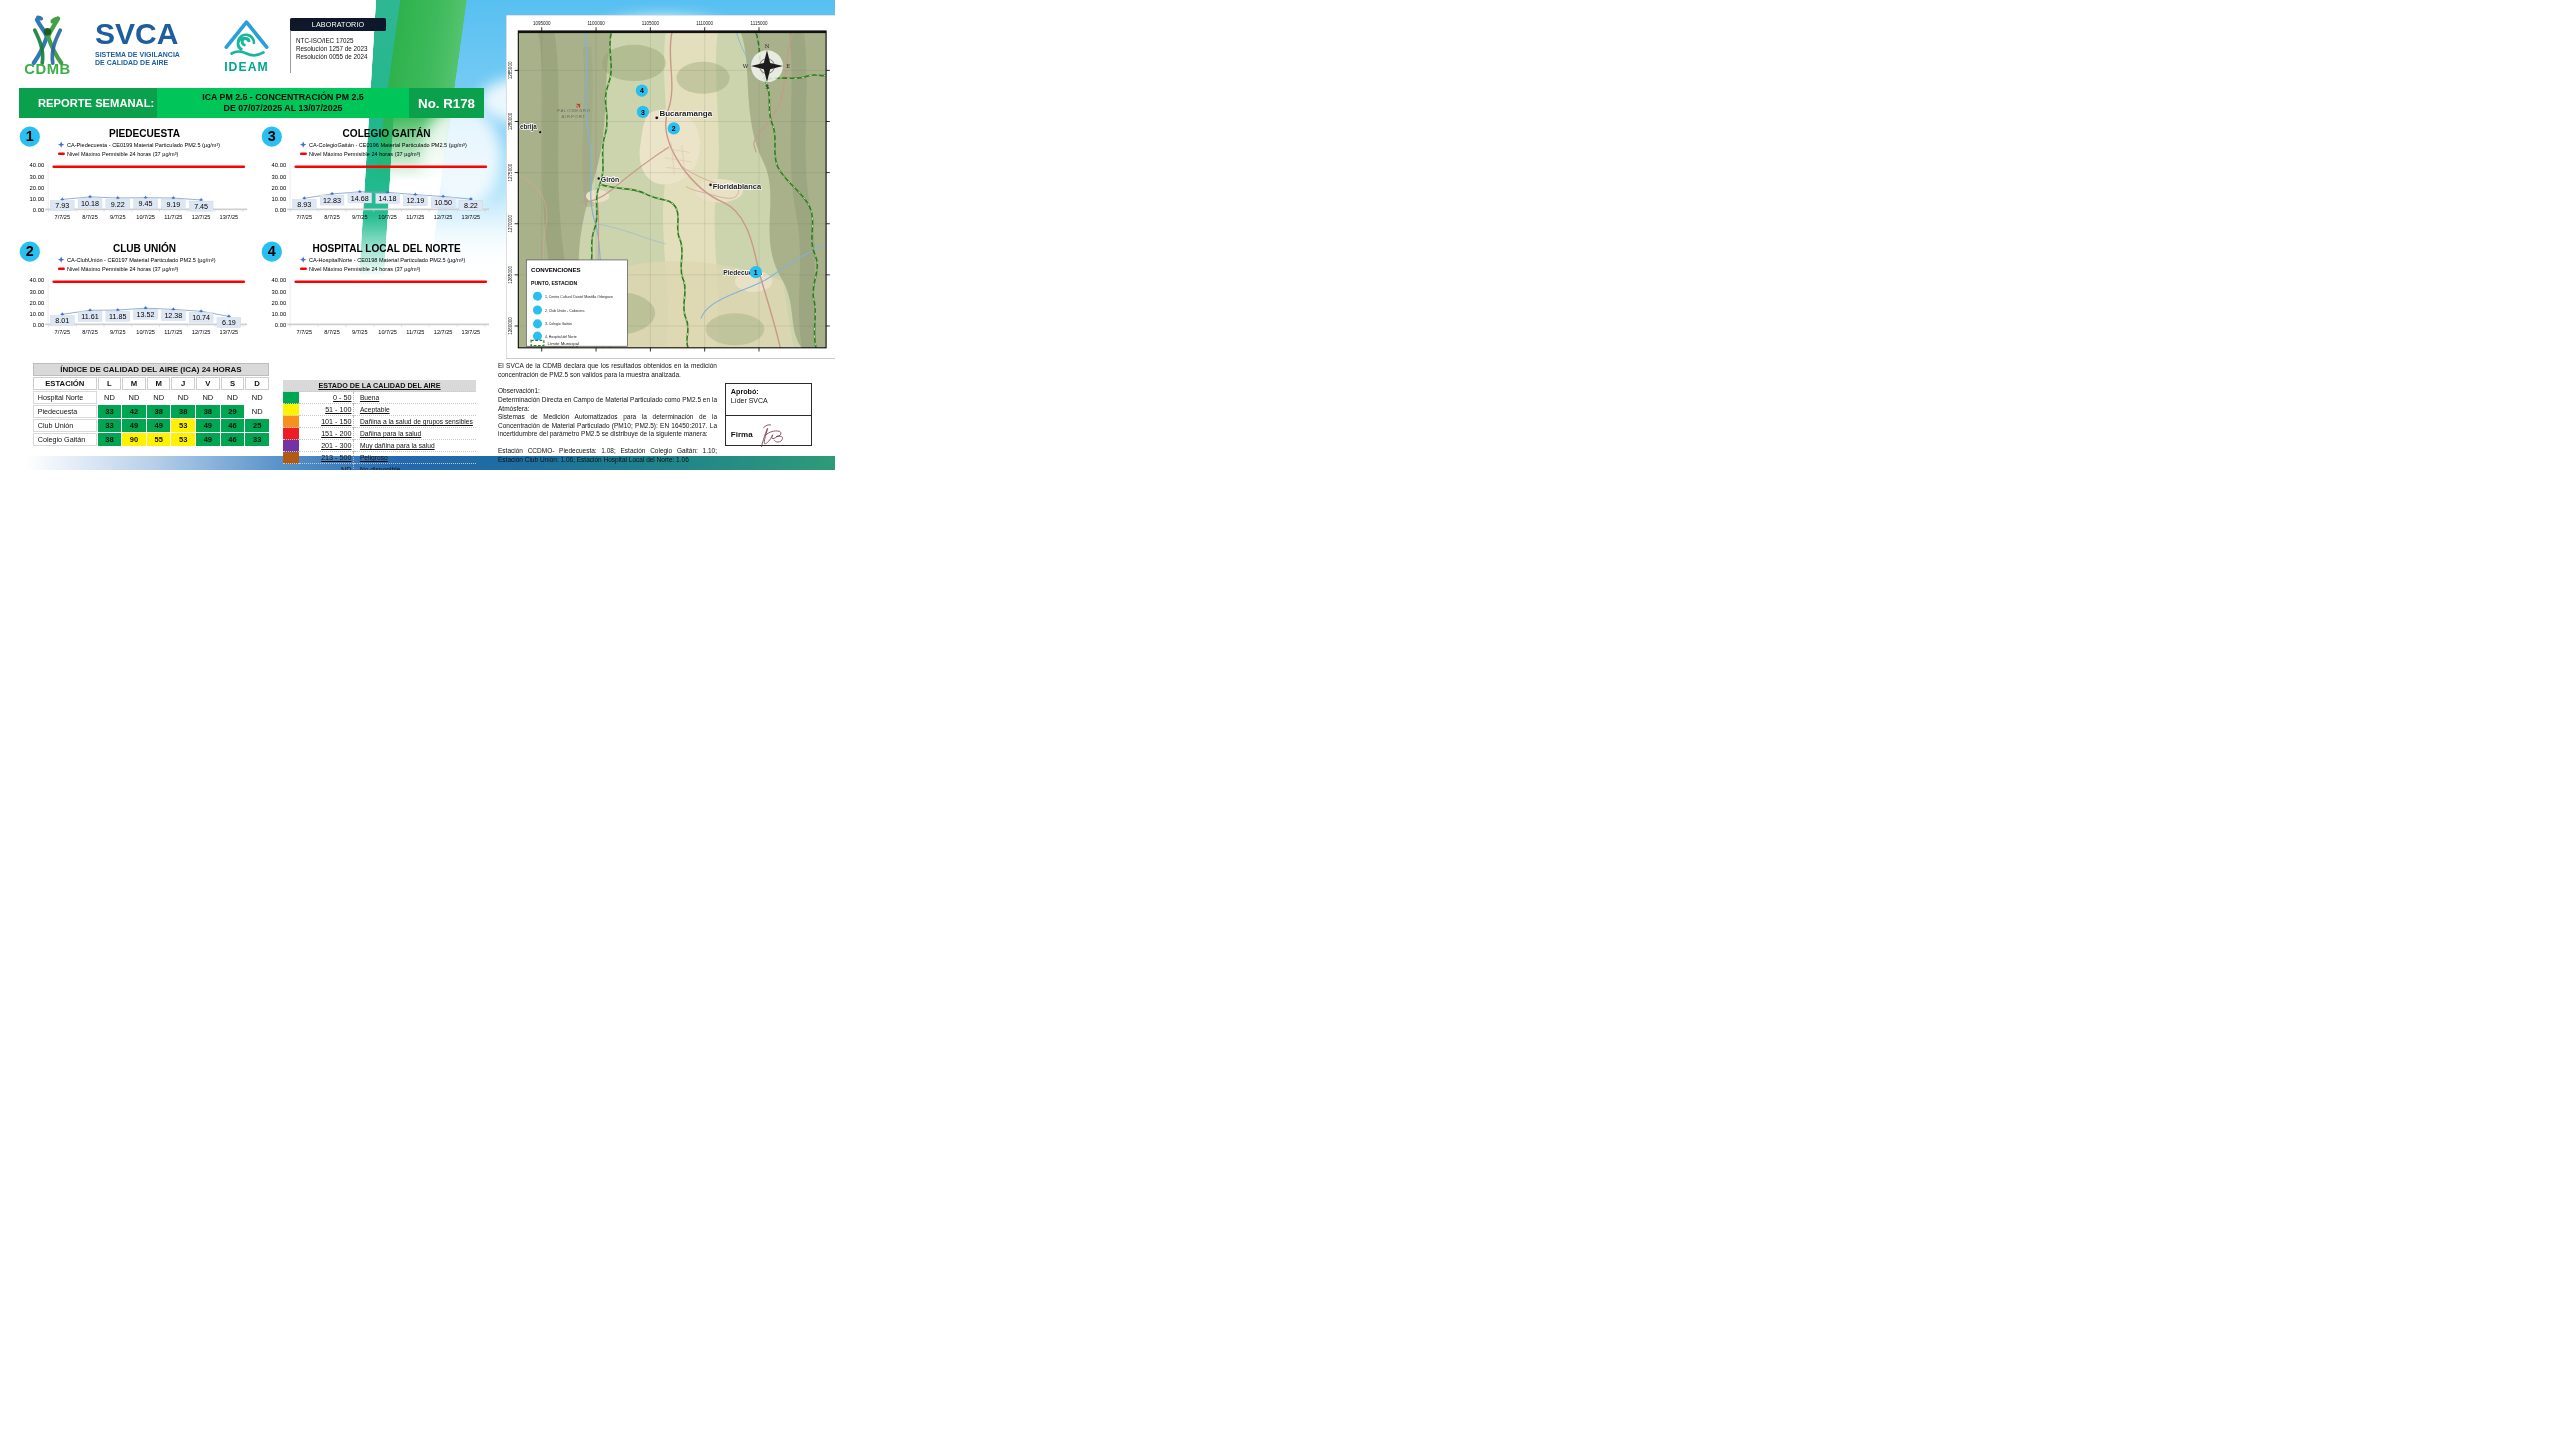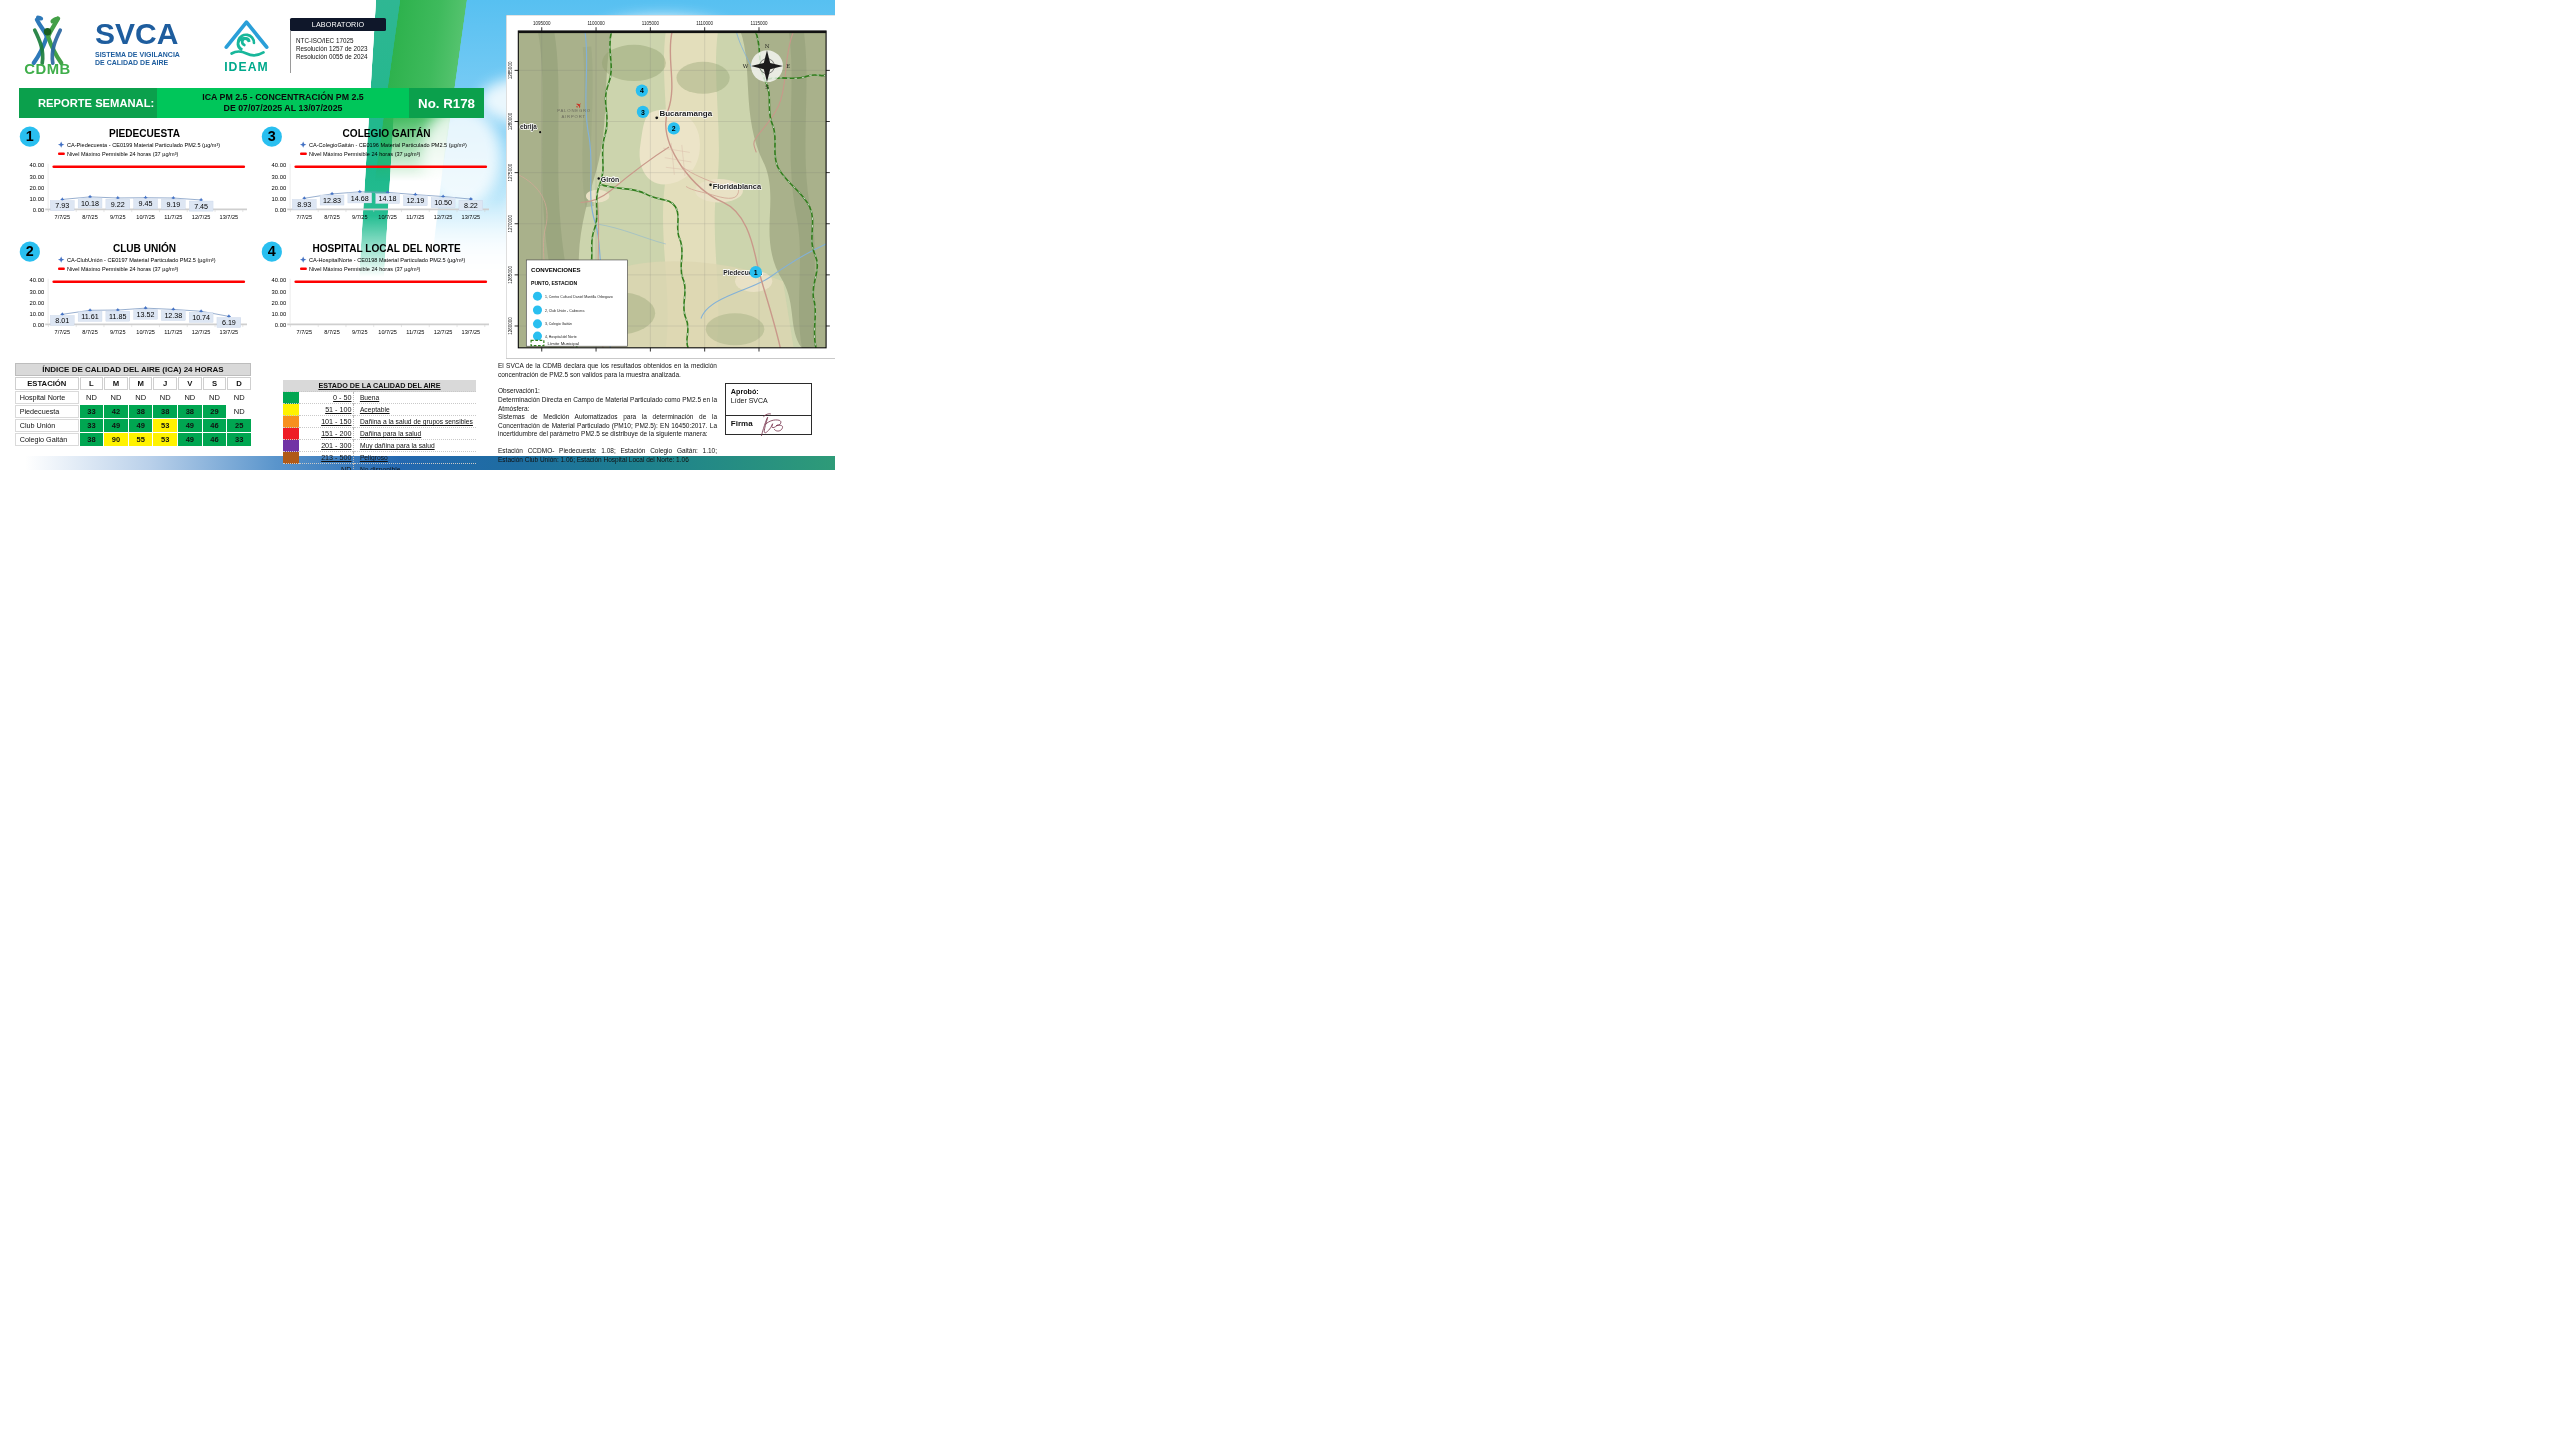--- a/index.html
+++ b/index.html
@@ -42,21 +42,21 @@
             text-align:center;line-height:1.3;flex-direction:column;display:flex;}
   .tbar-right{left:409px;width:75px;background:#0ba04c;color:#fff;font-size:13.3px;font-weight:700;}
 
   
   .chart{position:absolute;width:241px;height:103px;z-index:2;}
 
   
   .map-paper{position:absolute;left:506px;top:15px;width:334px;height:344px;z-index:3;}
 
   
-  .ica-wrap{position:absolute;left:14px;top:362px;width:238px;z-index:2;}
+  .ica-wrap{position:absolute;left:32px;top:362px;width:238px;z-index:2;}
   .ica-wrap table{border-collapse:separate;border-spacing:1.6px;width:100%;}
   .ica-tt{background:#d9d9d9;text-align:center;font-weight:700;font-size:8px;height:11.7px;border:0.5px solid #bdbdbd;}
   .ica-h{font-weight:700;font-size:7.7px;text-align:center;border:0.5px solid #cfcfcf;height:10.6px;background:#fff;}
   .ica-st{font-size:7.2px;text-align:left;padding-left:3.7px;border:0.5px solid #dadada;background:#fff;}
   .ica-c{font-weight:700;font-size:7.5px;text-align:center;height:12.8px;}
   .ica-g{background:#00A651;}
   .ica-y{background:#FFF200;}
   .ica-n{background:#fff;font-weight:400;}
 
   .estado-wrap{position:absolute;left:283px;top:380px;width:193px;z-index:2;text-decoration:underline;}
@@ -70,21 +70,21 @@
 
   
   .notes{position:absolute;left:498px;top:362px;width:219px;font-size:6.5px;line-height:1.33;
          text-align:justify;z-index:4;}
   .notes p{margin:0;}
   .notes .gap{height:8px;}
   .approval{position:absolute;left:725px;top:383px;width:87px;border:1.1px solid #2b2b2b;background:#fff;z-index:4;}
   .ap-top{height:32px;border-bottom:1.1px solid #2b2b2b;padding:2.7px 4.8px;}
   .ap-top .l1{font-weight:700;font-size:7.2px;}
   .ap-top .l2{font-size:7px;margin-top:1.1px;}
-  .ap-bot{height:17.6px;padding:2.7px 4.8px;position:relative;}
+  .ap-bot{height:17.6px;padding:2.7px 4.8px;position:relative;margin-top:11px;}
   .ap-bot .l1{font-weight:700;font-size:8px;}
   .sig{position:absolute;right:24.5px;top:-7.5px;}
 
   .bottombar{position:absolute;left:0;top:456px;width:835px;height:14px;z-index:1;
      background:linear-gradient(90deg,#ffffff 0%,#ffffff 3%,#b9d0ea 18%,#5a95cc 33%,#2468b0 48%,#1e6da1 62%,#1d7f8e 76%,#2e9b78 100%);}
 </style>
 </head>
 <body>
 
 <div id="root">

